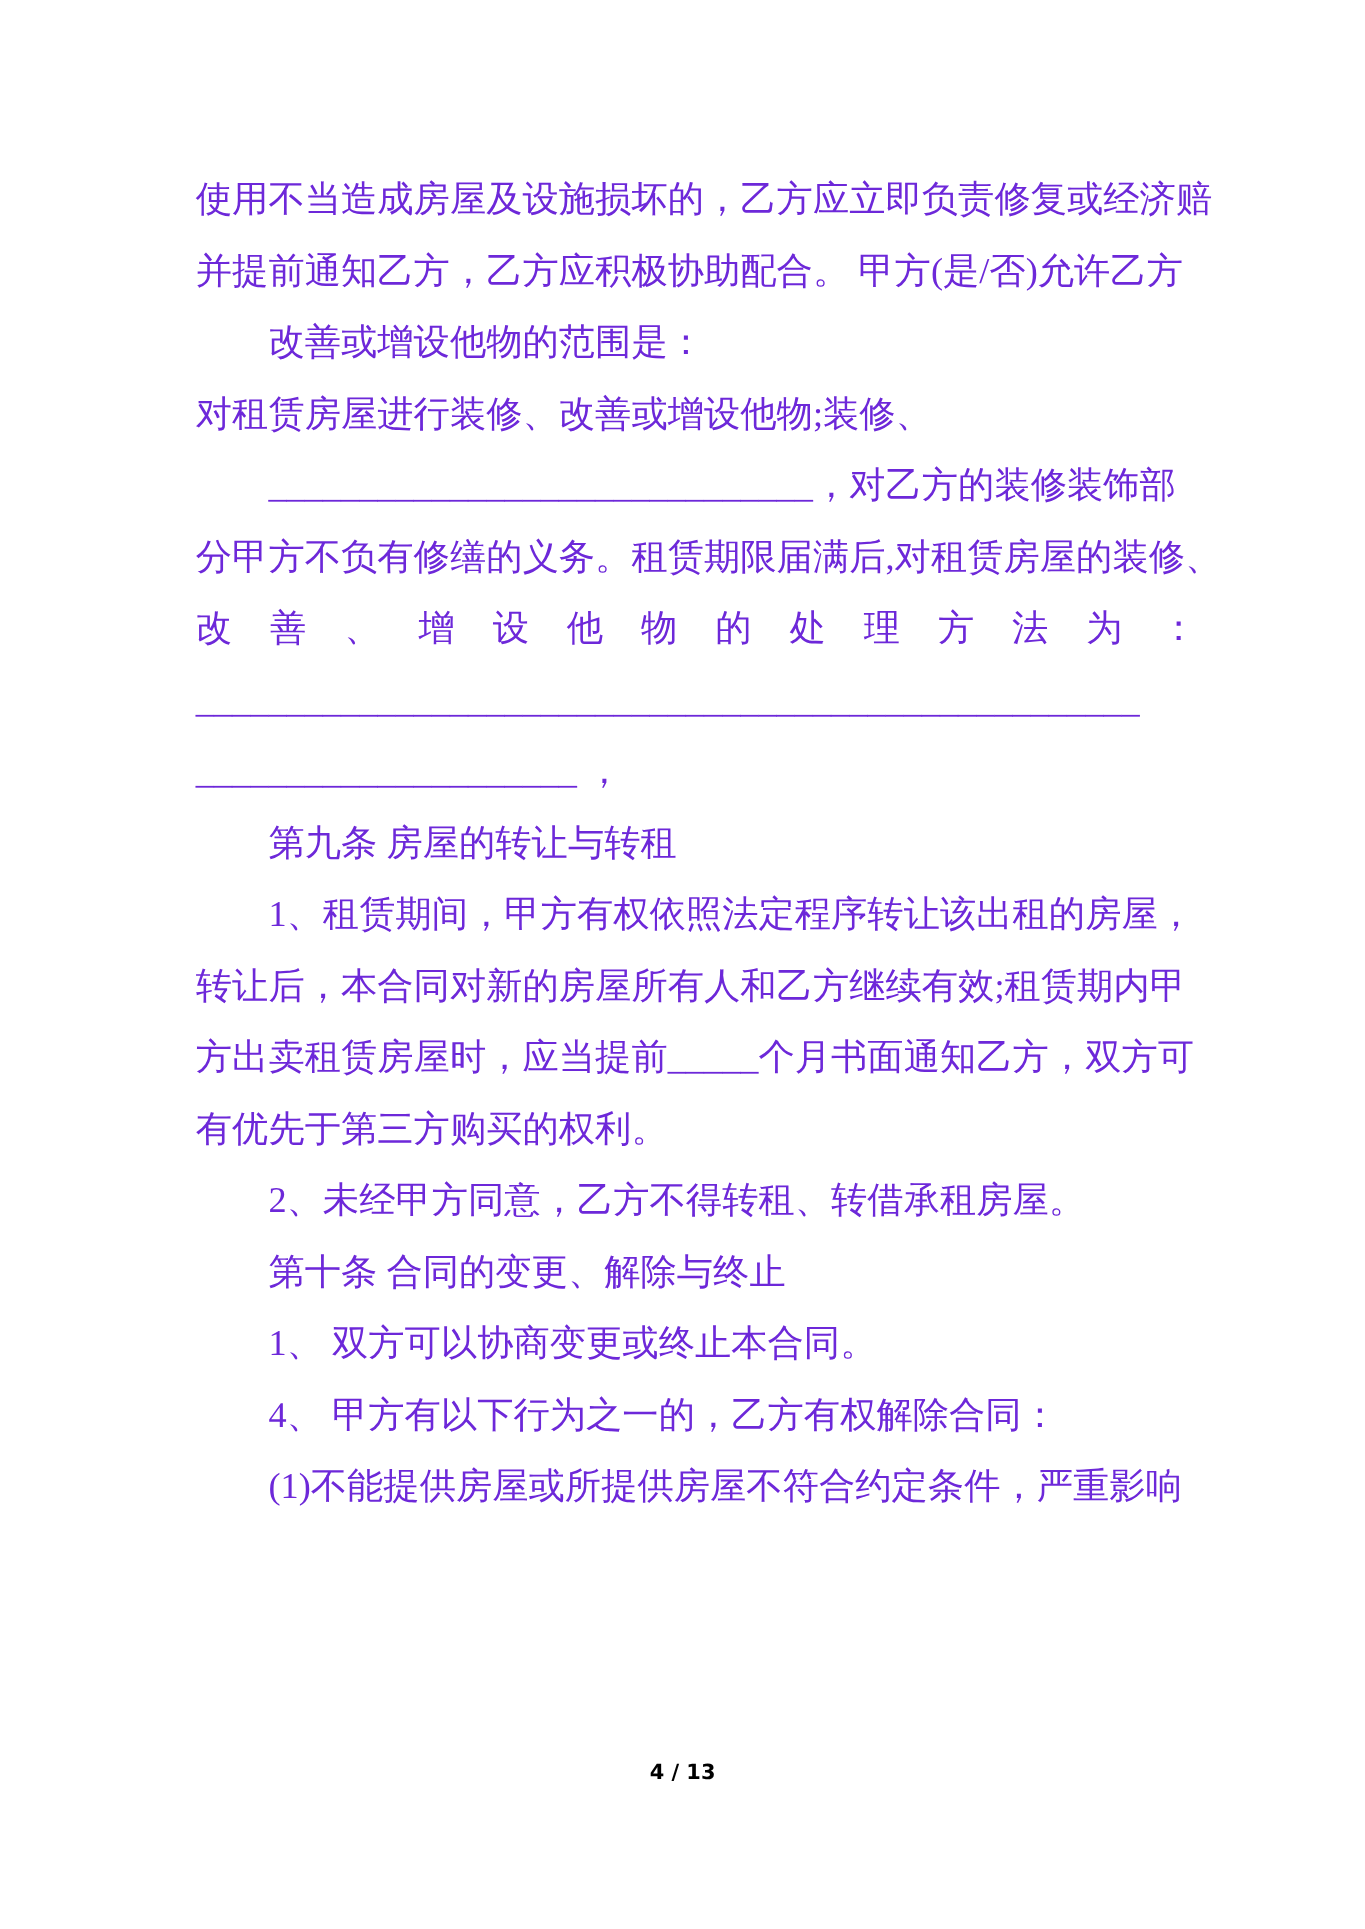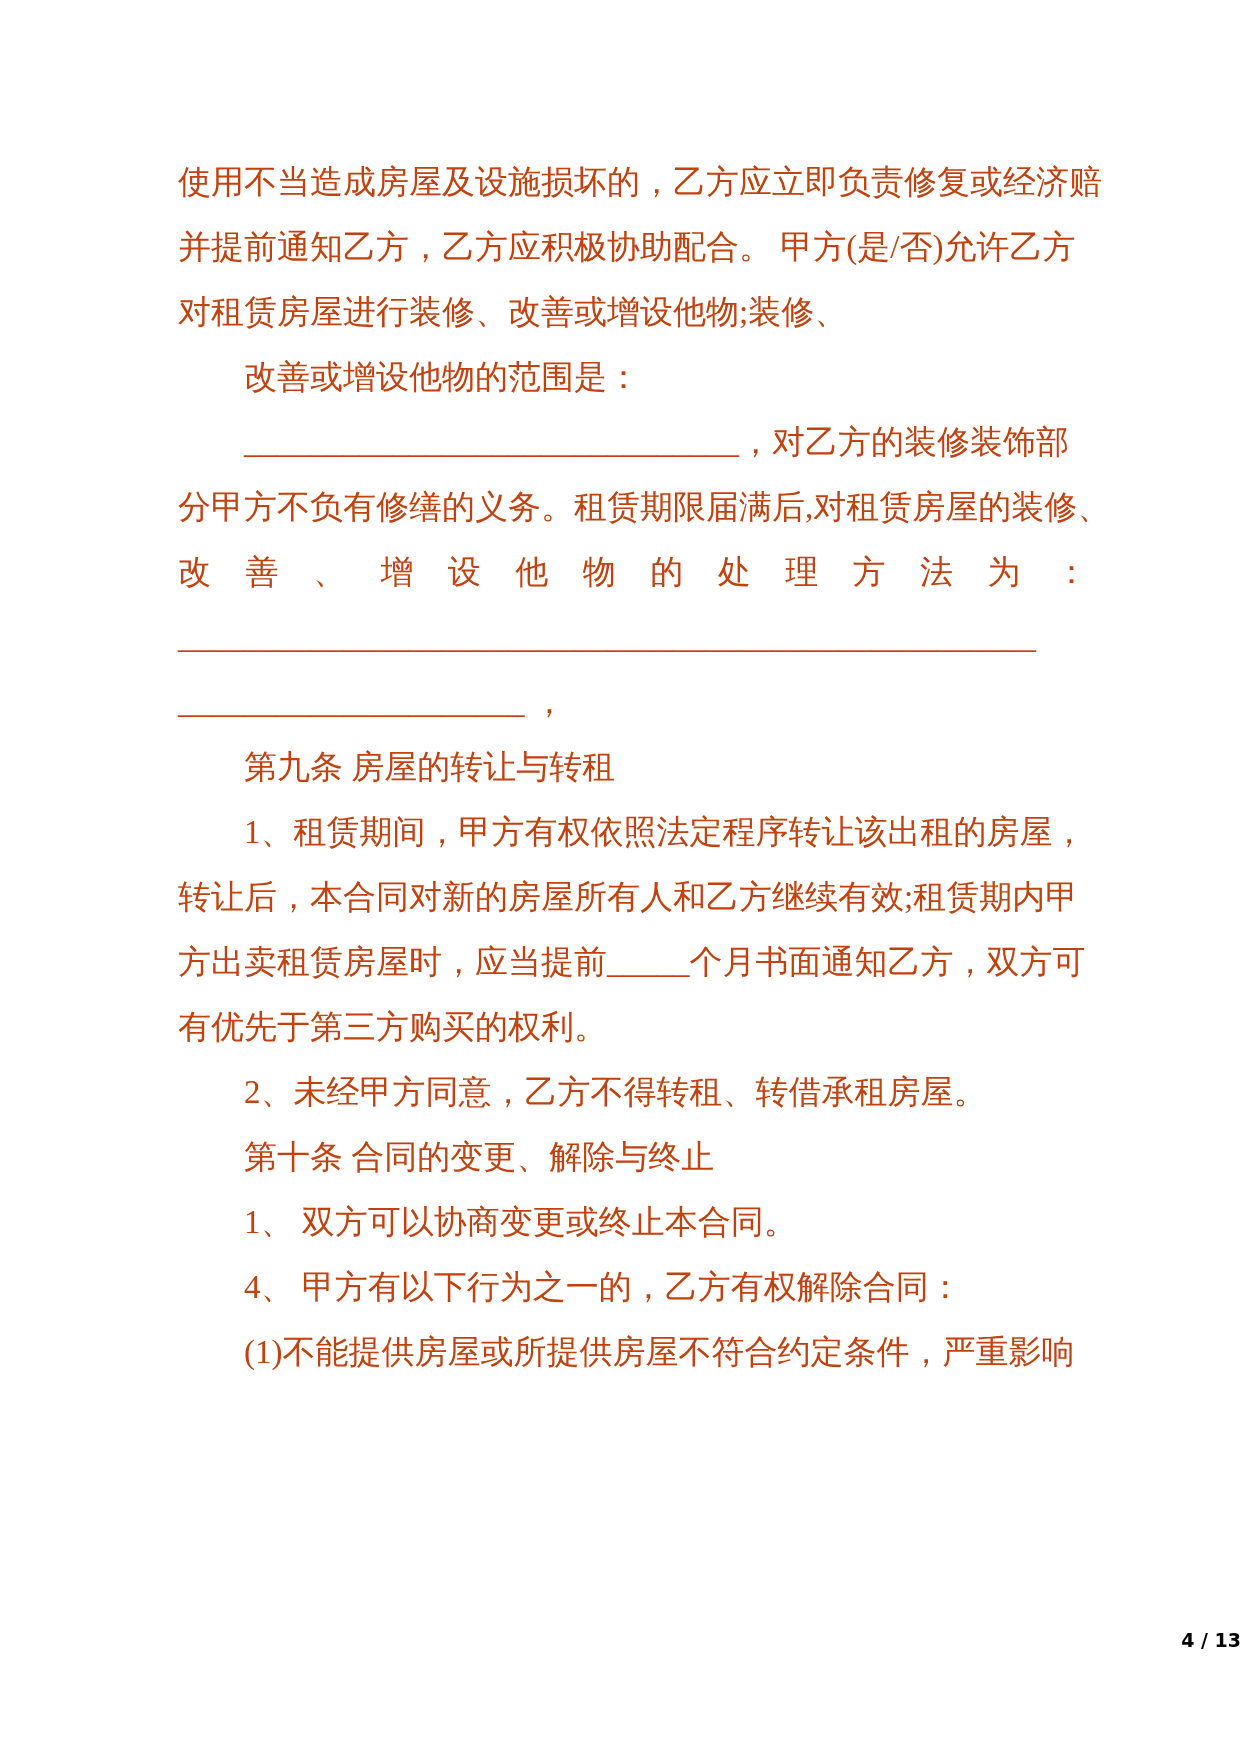--- a/index.html
+++ b/index.html
@@ -19,21 +19,21 @@
     top: 0;
     width: 1241px;
     height: 1754px;
     background: #ffffff;
   }
   .doc-body {
     position: absolute;
     left: 178px;
     top: 150px;
     width: 910px;
-    color: #c2410c;
+    color: #6d28d9;
     font-family: "Liberation Serif", "DejaVu Serif", serif;
     font-size: 33px;
   }
   .line {
     height: 65px;
     line-height: 65px;
     white-space: pre;          
   }
   .indent {
     padding-left: 66px;        
@@ -43,38 +43,37 @@
     text-align: justify;
     text-align-last: justify;  
   }
   .page-footer {
     position: absolute;
     left: 0;
     top: 1596px;
     width: 1241px;
     height: 30px;
     line-height: 30px;
-    text-align: right;
+    text-align: center;
     color: #000000;
     font-family: "DejaVu Sans", "Liberation Sans", sans-serif;
     font-size: 19px;
     font-weight: bold;
-    margin-top: 29px;
   }
 </style>
 </head>
 <body>
 
 <div class="doc-page">
 
   <div class="doc-body">
     <div class="line">使用不当造成房屋及设施损坏的，乙方应立即负责修复或经济赔</div>
     <div class="line">并提前通知乙方，乙方应积极协助配合。 甲方(是/否)允许乙方</div>
+    <div class="line indent">改善或增设他物的范围是：</div>
     <div class="line">对租赁房屋进行装修、改善或增设他物;装修、</div>
-    <div class="line indent">改善或增设他物的范围是：</div>
     <div class="line indent">______________________________，对乙方的装修装饰部</div>
     <div class="line">分甲方不负有修缮的义务。租赁期限届满后,对租赁房屋的装修、</div>
     <div class="line justify-spread">改 善 、 增 设 他 物 的 处 理 方 法 为 ：</div>
     <div class="line">____________________________________________________</div>
     <div class="line">_____________________ ，</div>
     <div class="line indent">第九条 房屋的转让与转租</div>
     <div class="line indent">1、租赁期间，甲方有权依照法定程序转让该出租的房屋，</div>
     <div class="line">转让后，本合同对新的房屋所有人和乙方继续有效;租赁期内甲</div>
     <div class="line">方出卖租赁房屋时，应当提前_____个月书面通知乙方，双方可</div>
     <div class="line">有优先于第三方购买的权利。</div>

